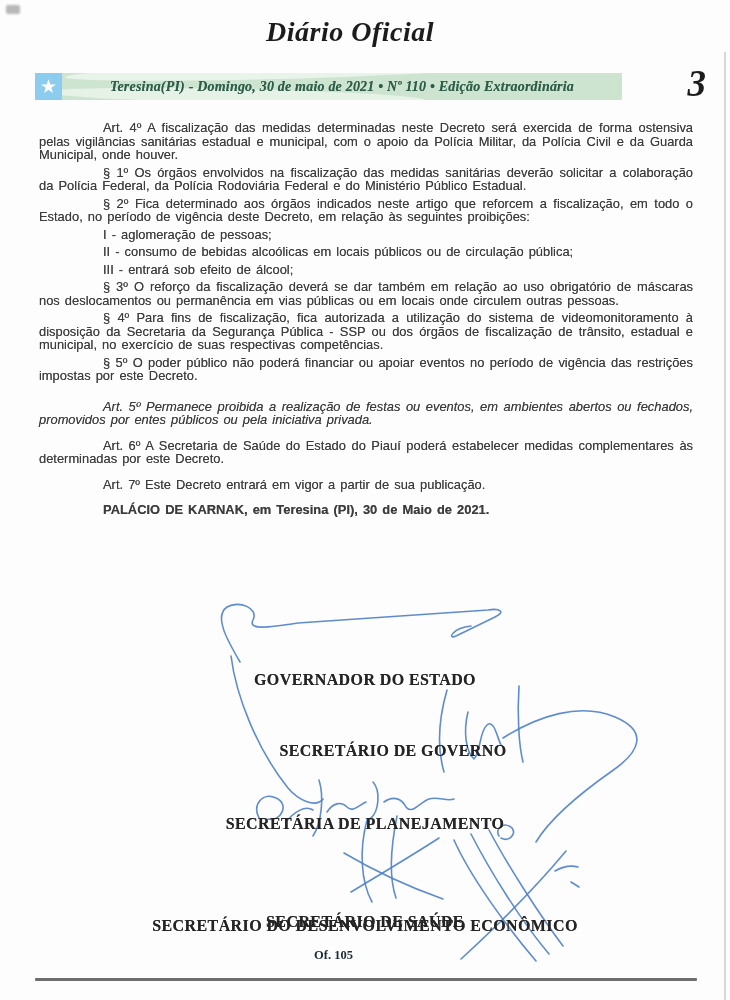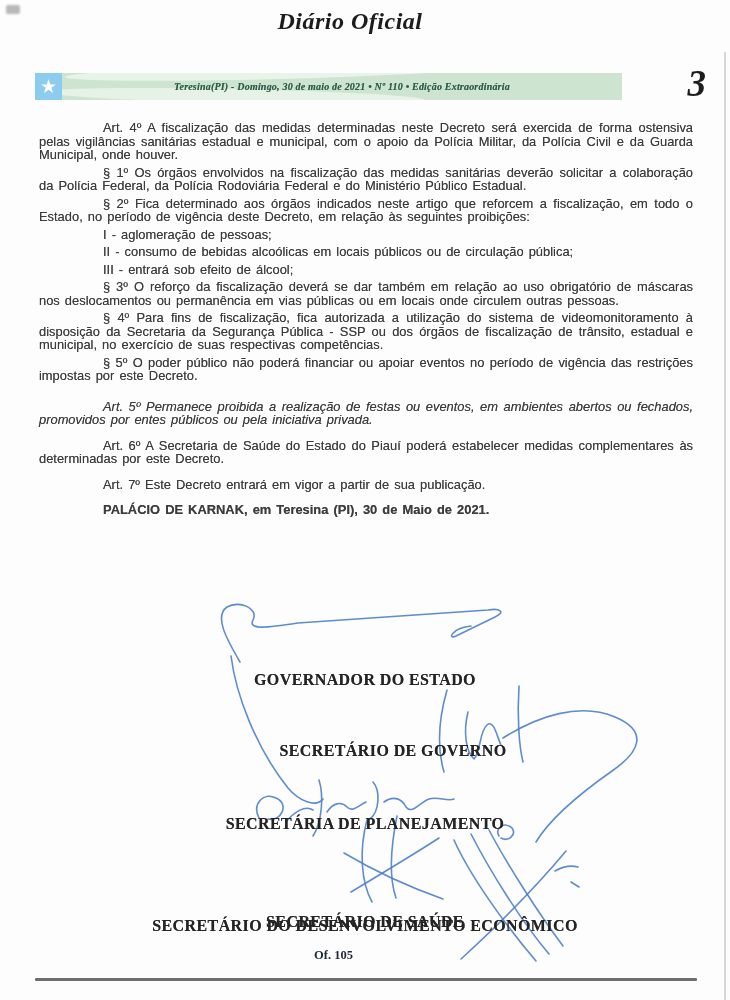--- a/index.html
+++ b/index.html
@@ -20,25 +20,25 @@
     background:rgba(120,120,120,0.28);
   }
   .corner-smudge{
     position:absolute;top:5px;left:6px;width:14px;height:9px;
     background:rgba(100,100,100,0.45);
     filter:blur(1px);
     border-radius:2px;
   }
   
   .masthead-title{
-    position:absolute;top:8px;left:0;width:700px;
+    position:absolute;top:16px;left:0;width:700px;
     text-align:center;
     font-family:"Liberation Serif", serif;
     font-style:italic;font-weight:bold;
-    font-size:24px;color:#1c1c1c;
+    font-size:28px;color:#1c1c1c;
     letter-spacing:0.5px;
   }
   .banner{
     position:absolute;top:73px;left:35px;width:587px;height:27px;
     background:var(--banner-bg,#cde4d0);
     overflow:hidden;
   }
   .banner .wave1{
     position:absolute;left:30px;top:-9px;width:430px;height:15px;
     background:rgba(255,255,255,0.55);
@@ -58,21 +58,21 @@
   }
   .flag .star{
     color:var(--flag-star,#ffffff);
     font-size:19px;line-height:27px;
   }
   .banner-text{
     position:absolute;left:27px;right:0;top:0;height:27px;
     display:flex;align-items:center;justify-content:center;
     font-family:"Liberation Serif", serif;
     font-style:italic;font-weight:bold;
-    font-size:10px;color:var(--banner-fg,#2d5c49);
+    font-size:14px;color:var(--banner-fg,#2d5c49);
     letter-spacing:0.2px;
     text-shadow:0 0 0.5px rgba(45,92,73,0.6);
   }
   .page-number{
     position:absolute;top:62px;right:24px;
     font-family:"Liberation Serif", serif;
     font-style:italic;font-weight:bold;
     font-size:37px;color:#1d1d1d;
   }
   

